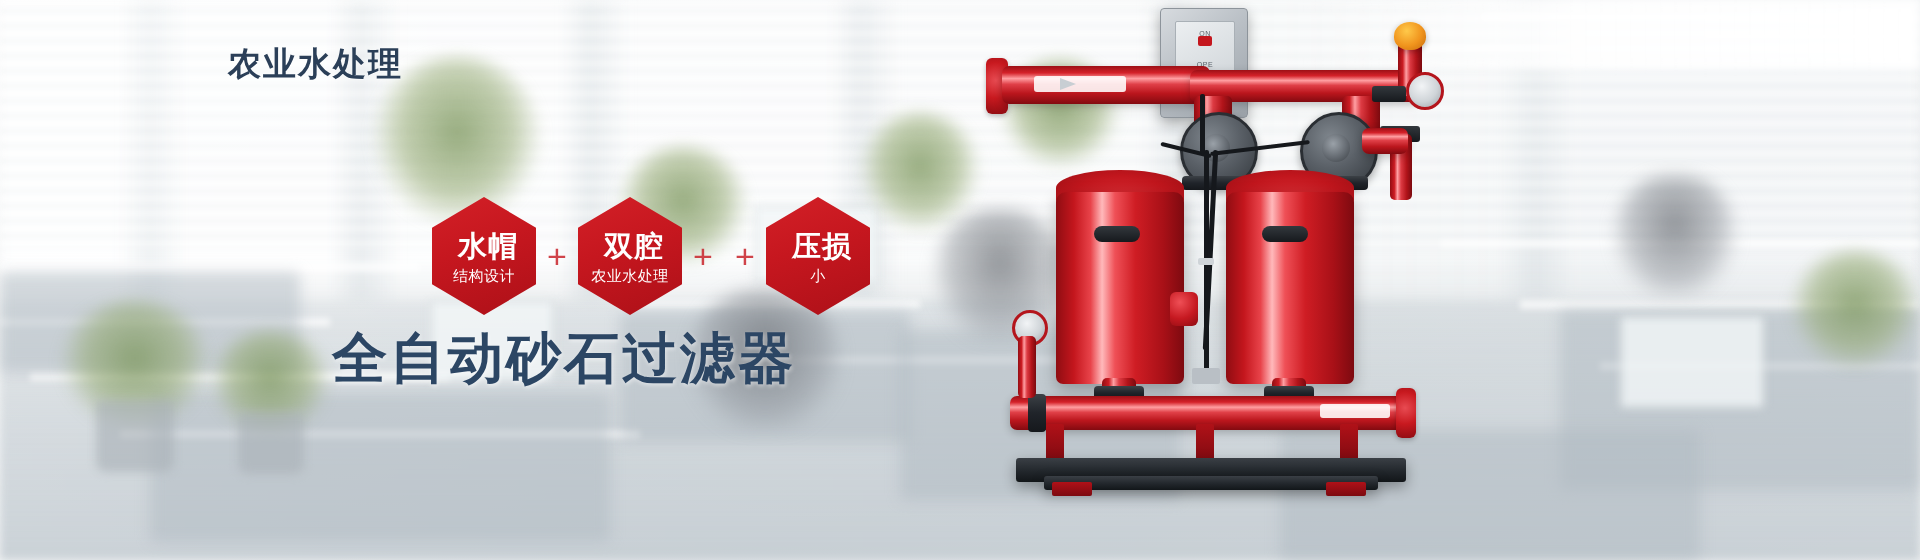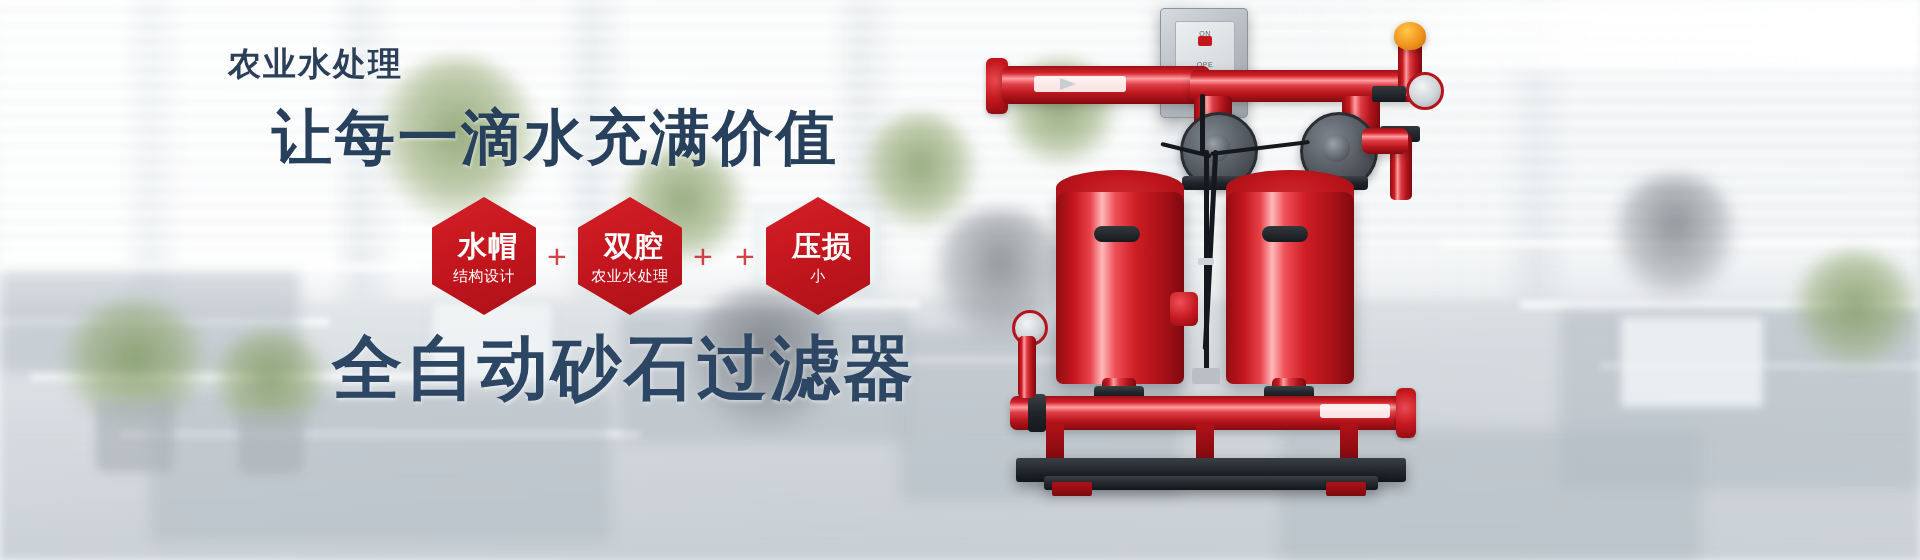--- a/index.html
+++ b/index.html
@@ -168,21 +168,21 @@
     font-weight: bold;
     letter-spacing: 3px;
     color: #27405c;
     text-shadow: 1px 2px 3px rgba(255,255,255,0.45);
     white-space: nowrap;
   }
   .subhead {
     position: absolute;
     left: 332px;
     top: 322px;
-    font-size: 70px;
+    font-size: 55px;
     font-weight: bold;
     letter-spacing: 3px;
     color: #2c4664;
     text-shadow: 1px 2px 4px rgba(255,255,255,0.5);
     white-space: nowrap;
   }
 
   
   .features {
     position: absolute;
@@ -416,21 +416,20 @@
   <div class="plant" style="left:1000px;top:58px;width:120px;height:110px;"></div>
   <div class="plant" style="left:60px;top:300px;width:150px;height:130px;"></div>
   <div class="plant" style="left:210px;top:330px;width:120px;height:105px;"></div>
   <div class="plant" style="left:1790px;top:250px;width:130px;height:120px;"></div>
 
   <div class="pot" style="left:96px;top:400px;width:78px;height:72px;"></div>
   <div class="pot" style="left:238px;top:412px;width:66px;height:62px;"></div>
 
   <div class="copy">
     <div class="eyebrow">农业水处理</div>
-    <div class="headline">让每一滴水充满价值</div>
     <div class="subhead">全自动砂石过滤器</div>
 
     <div class="features">
 
       <div class="hexwrap">
         <div class="hex"></div>
         <div class="hex-txt">
           <span class="hex-title">水帽</span>
           <span class="hex-sub">结构设计</span>
         </div>

